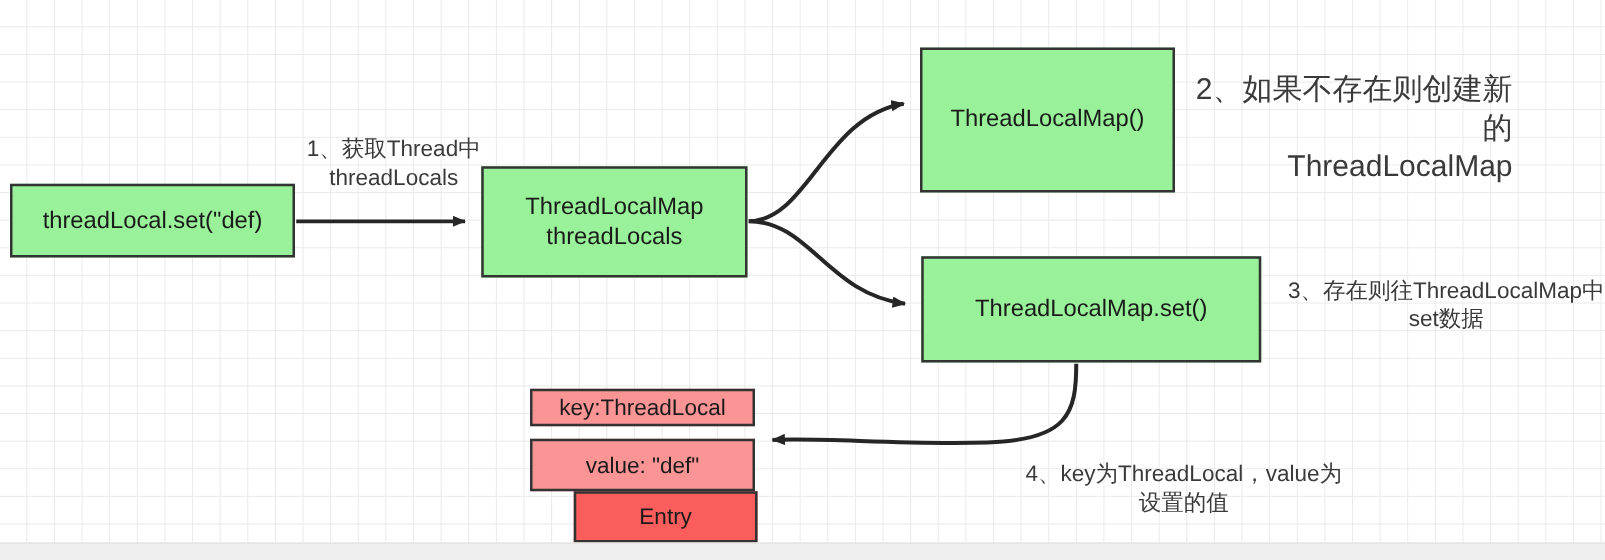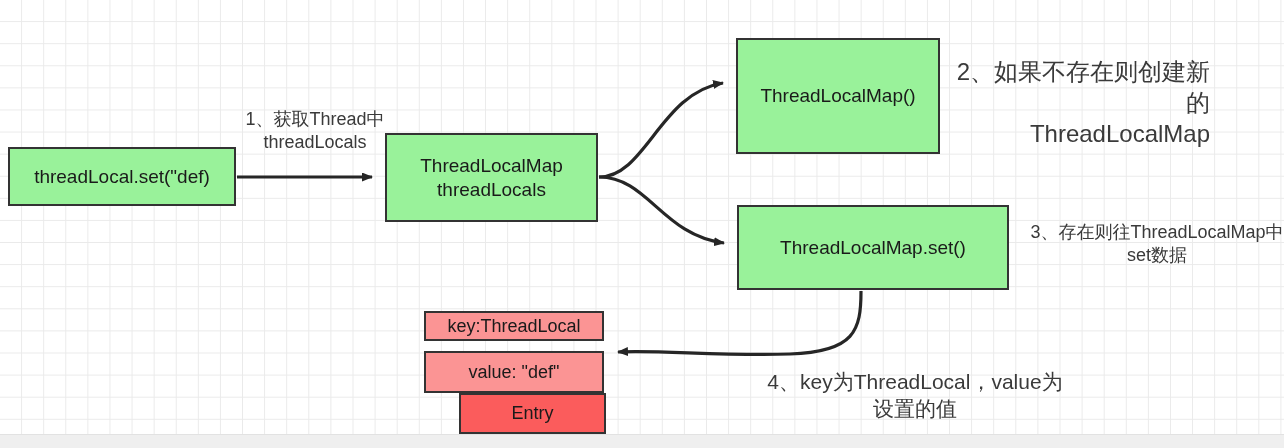--- a/index.html
+++ b/index.html
@@ -72,21 +72,21 @@
   #node-tlm-ctor        { left: 736px; top: 38px;  width: 204px; height: 116px;  font-size: 19px; }
   #node-tlm-set         { left: 737px; top: 205px; width: 272px; height: 85px;  font-size: 19px; }
 
   #node-entry-key   { left: 424px; top: 311px; width: 180px; height: 30px; font-size: 18px; }
   #node-entry-value { left: 424px; top: 351px; width: 180px; height: 42px; font-size: 18px; }
   #node-entry-label { left: 459px; top: 393px; width: 147px; height: 41px; font-size: 18px; }
 
   #label-1 { left: 215px; top: 92px;  width: 200px; font-size: 18px; margin-top: 16px; }
   #label-2 { left: 950px; top: 56px;  width: 260px; font-size: 24px; text-align: right; }
   #label-3 { left: 1012px; top: 221px; width: 290px; font-size: 18px; }
-  #label-4 { left: 765px; top: 368px; width: 300px; font-size: 21px; }
+  #label-4 { left: 797px; top: 368px; width: 300px; font-size: 18px; }
 </style>
 </head>
 <body>
 
 <div id="canvas">
 
   <svg class="edges" viewBox="0 0 1284 448">
     <defs>
       <marker id="arrow" markerWidth="11" markerHeight="9" refX="10" refY="4.5" orient="auto" markerUnits="userSpaceOnUse">
         <path d="M0,0 L11,4.5 L0,9 z" fill="#262626"></path>

